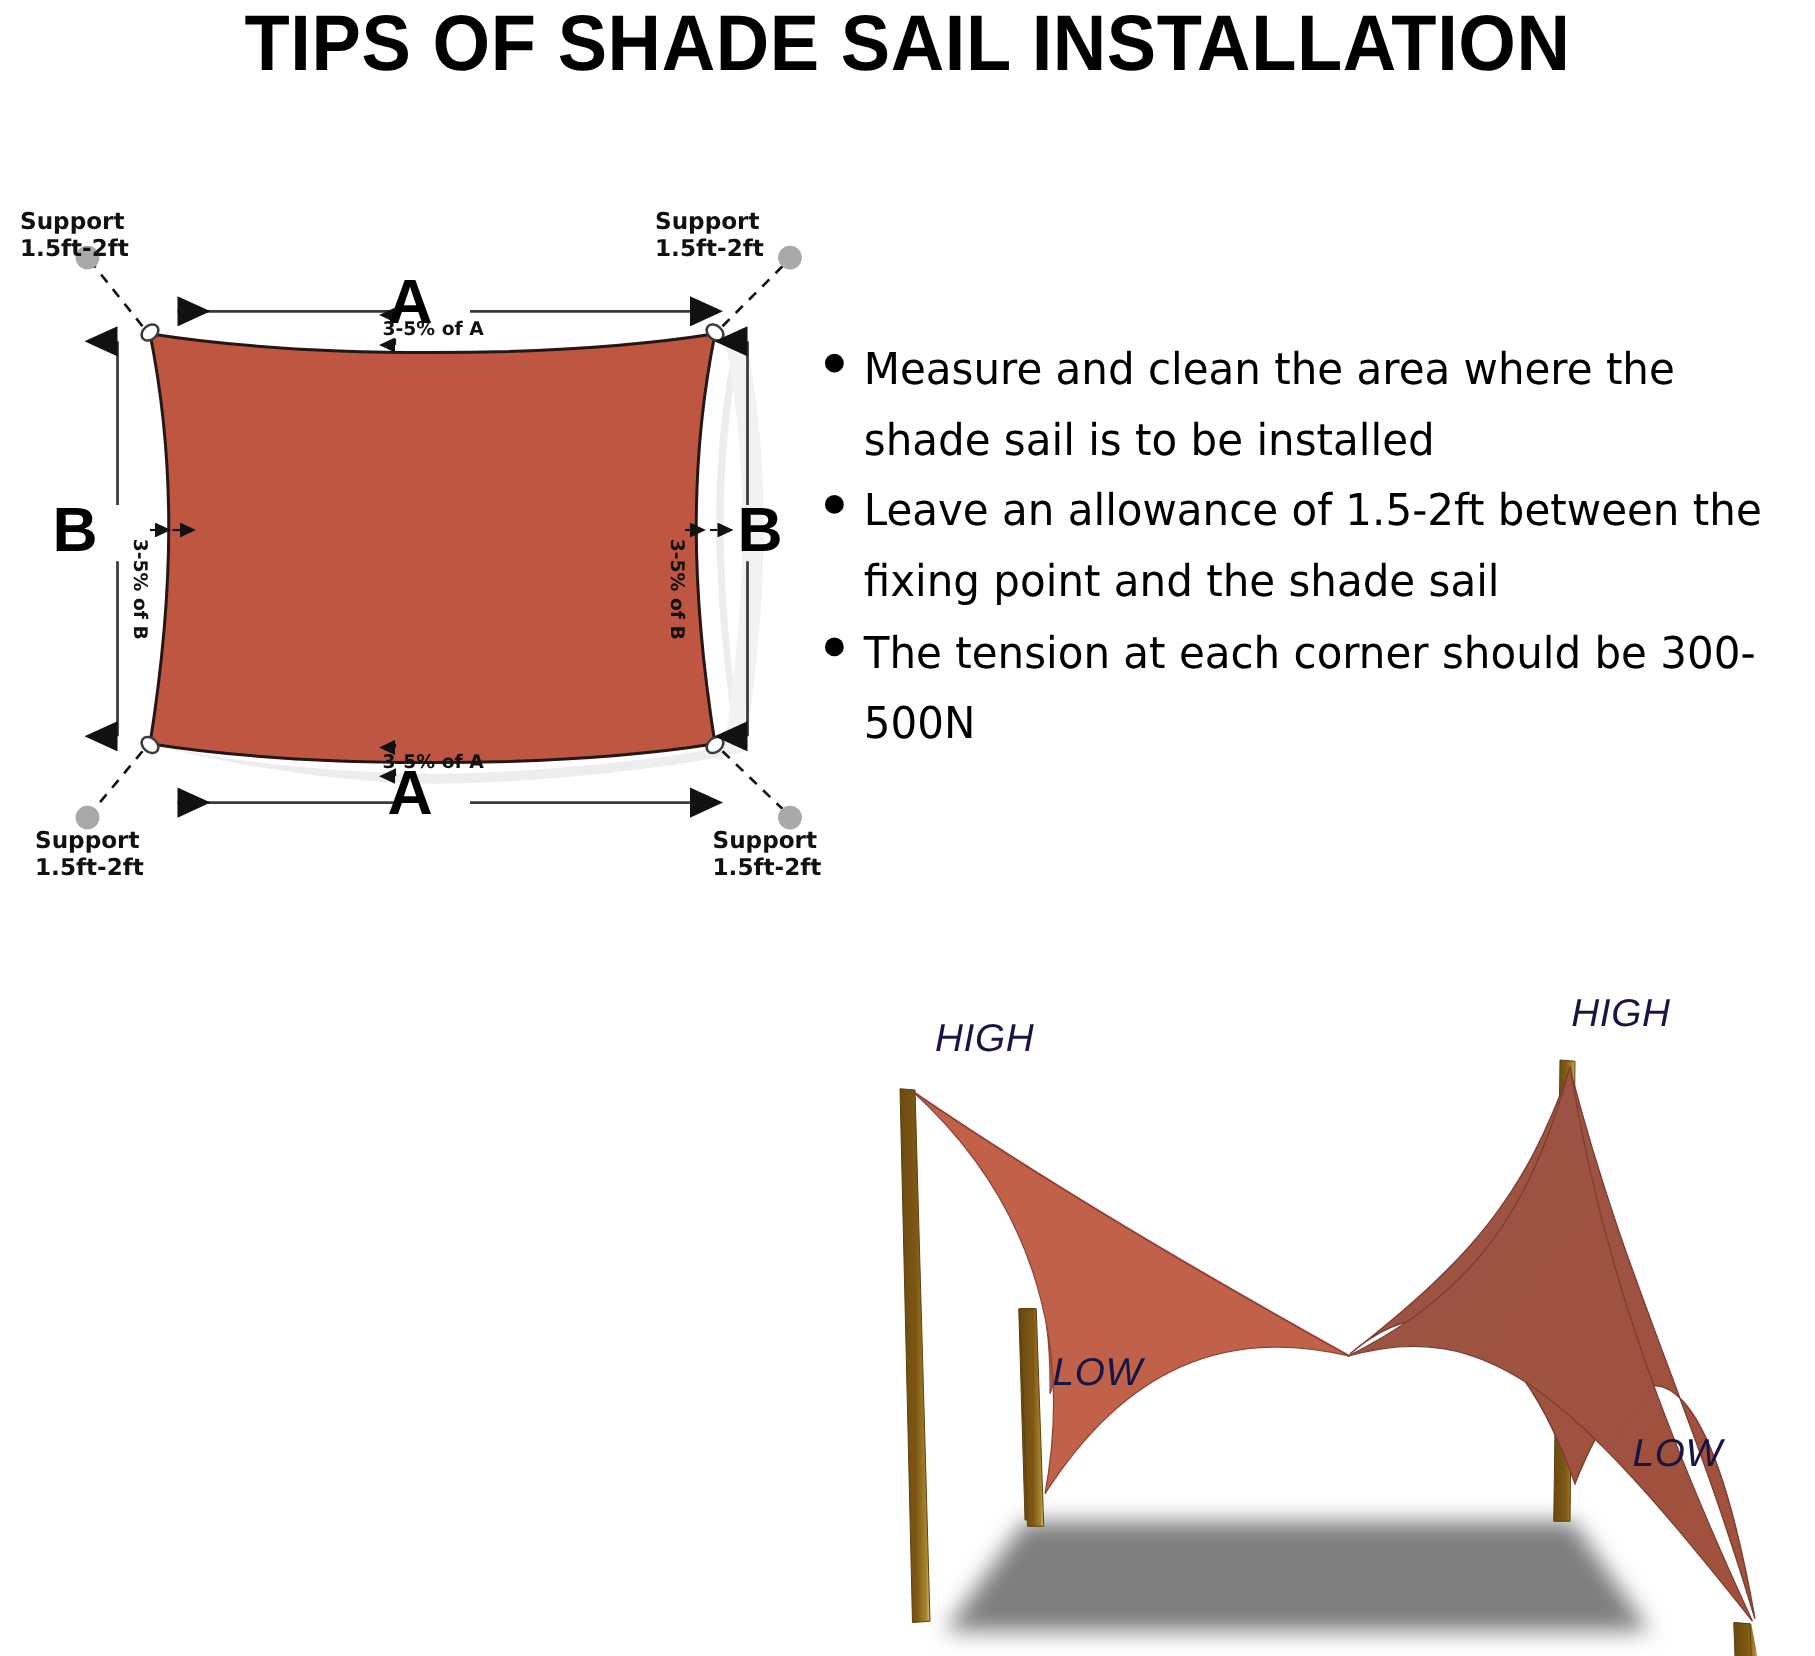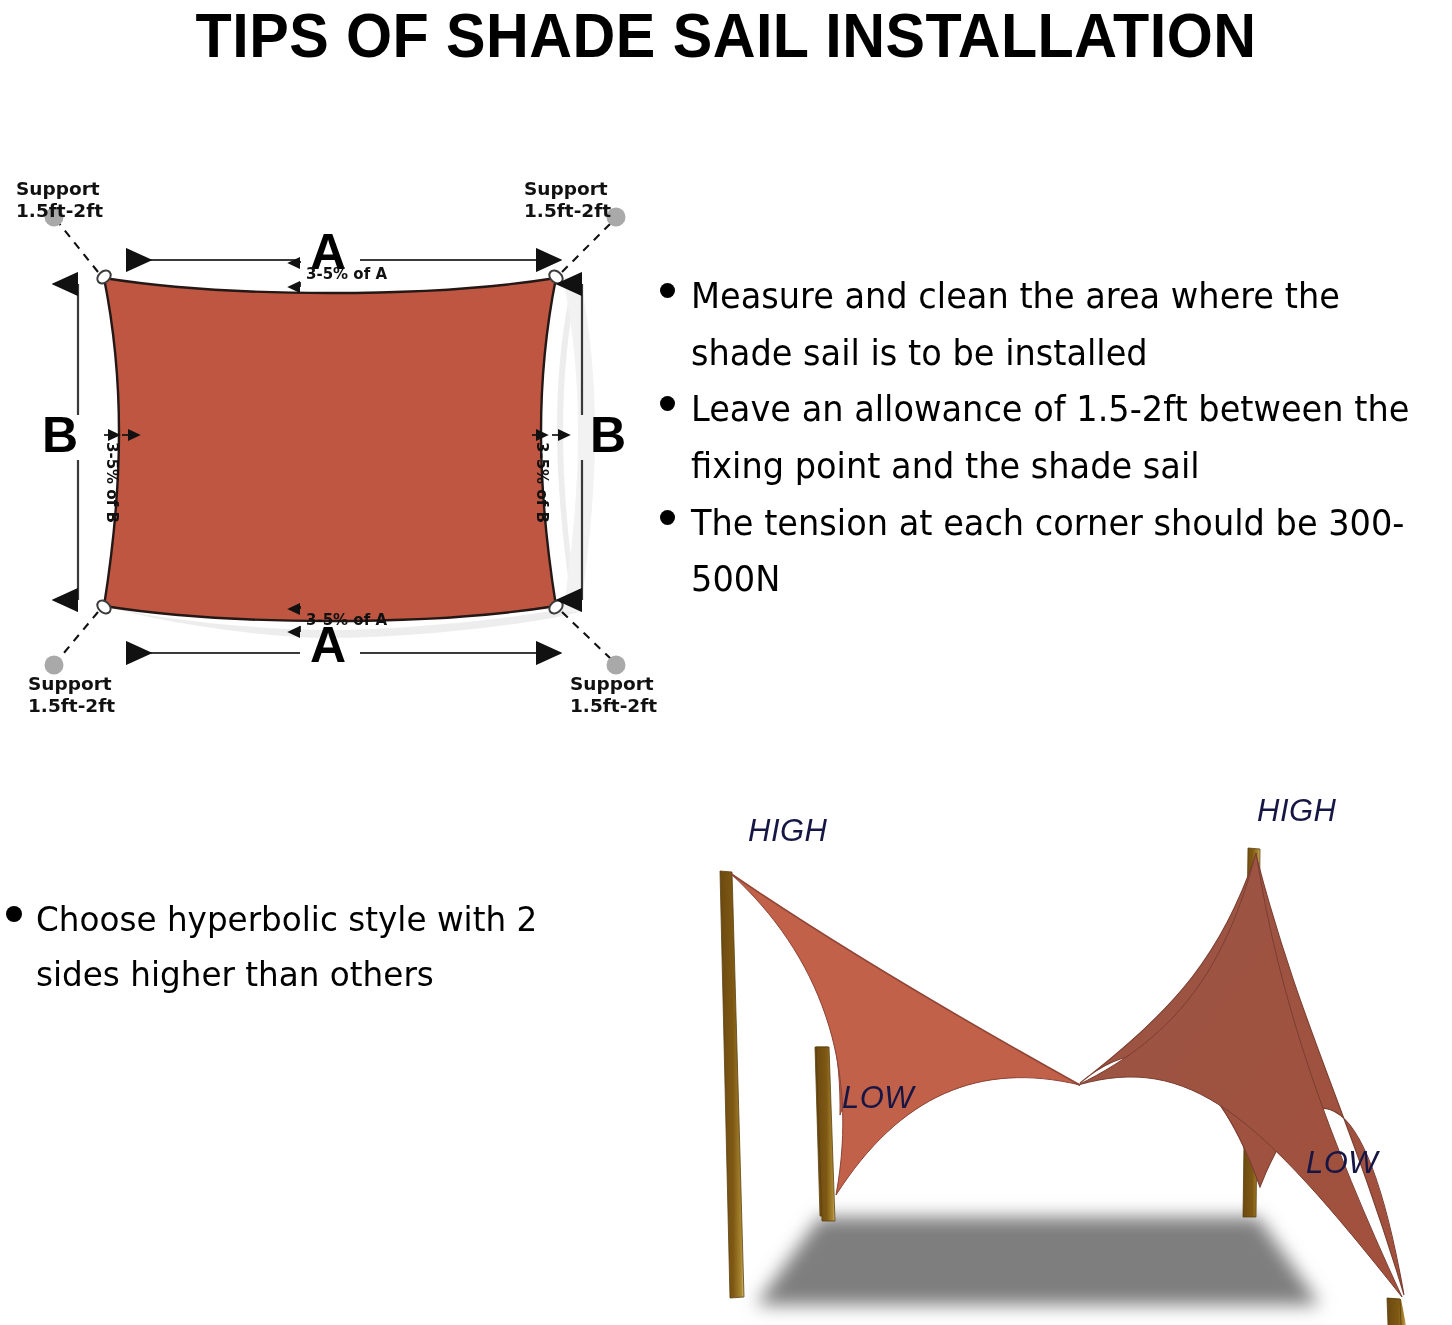--- a/index.html
+++ b/index.html
@@ -24,22 +24,22 @@
     letter-spacing:0.5px;
     transform:scaleX(0.94);
     transform-origin:center top;
     white-space:nowrap;
     line-height:1.05;
   }
 
   
   #rect-diagram{
     position:absolute;
-    left:0px;top:160px;
-    width:660px;height:565px;
+    left:0px;top:149px;
+    width:660px;height:565px;padding-left:16px;
   }
   #rect-diagram svg{display:block;}
 
   .lbl{
     position:absolute;
     font-family:"DejaVu Sans","Liberation Sans",sans-serif;
     font-weight:700;
     color:#111;
     white-space:nowrap;
     line-height:1.18;
@@ -248,24 +248,20 @@
     <span class="bullet-dot"></span>
     <span class="bullet-text">Leave an allowance of 1.5-2ft between the fixing point and the shade sail</span>
   </div>
   <div class="bullet-row">
     <span class="bullet-dot"></span>
     <span class="bullet-text">The tension at each corner should be 300-500N</span>
   </div>
 </div>
 
 <div class="bullets" id="bullets-bottom">
-  <div class="bullet-row">
-    <span class="bullet-dot"></span>
-    <span class="bullet-text">Choose hyperbolic style with 2 sides higher than others</span>
-  </div>
 </div>
 
 <div id="hyper-diagram">
   <svg width="792" height="540" viewBox="0 0 792 540">
     <defs>
       <linearGradient id="postGrad" x1="0" y1="0" x2="1" y2="0">
         <stop offset="0%" stop-color="#6B4A10"></stop>
         <stop offset="55%" stop-color="#7E5814"></stop>
         <stop offset="88%" stop-color="#A8862F"></stop>
         <stop offset="100%" stop-color="#D8BE84"></stop>

